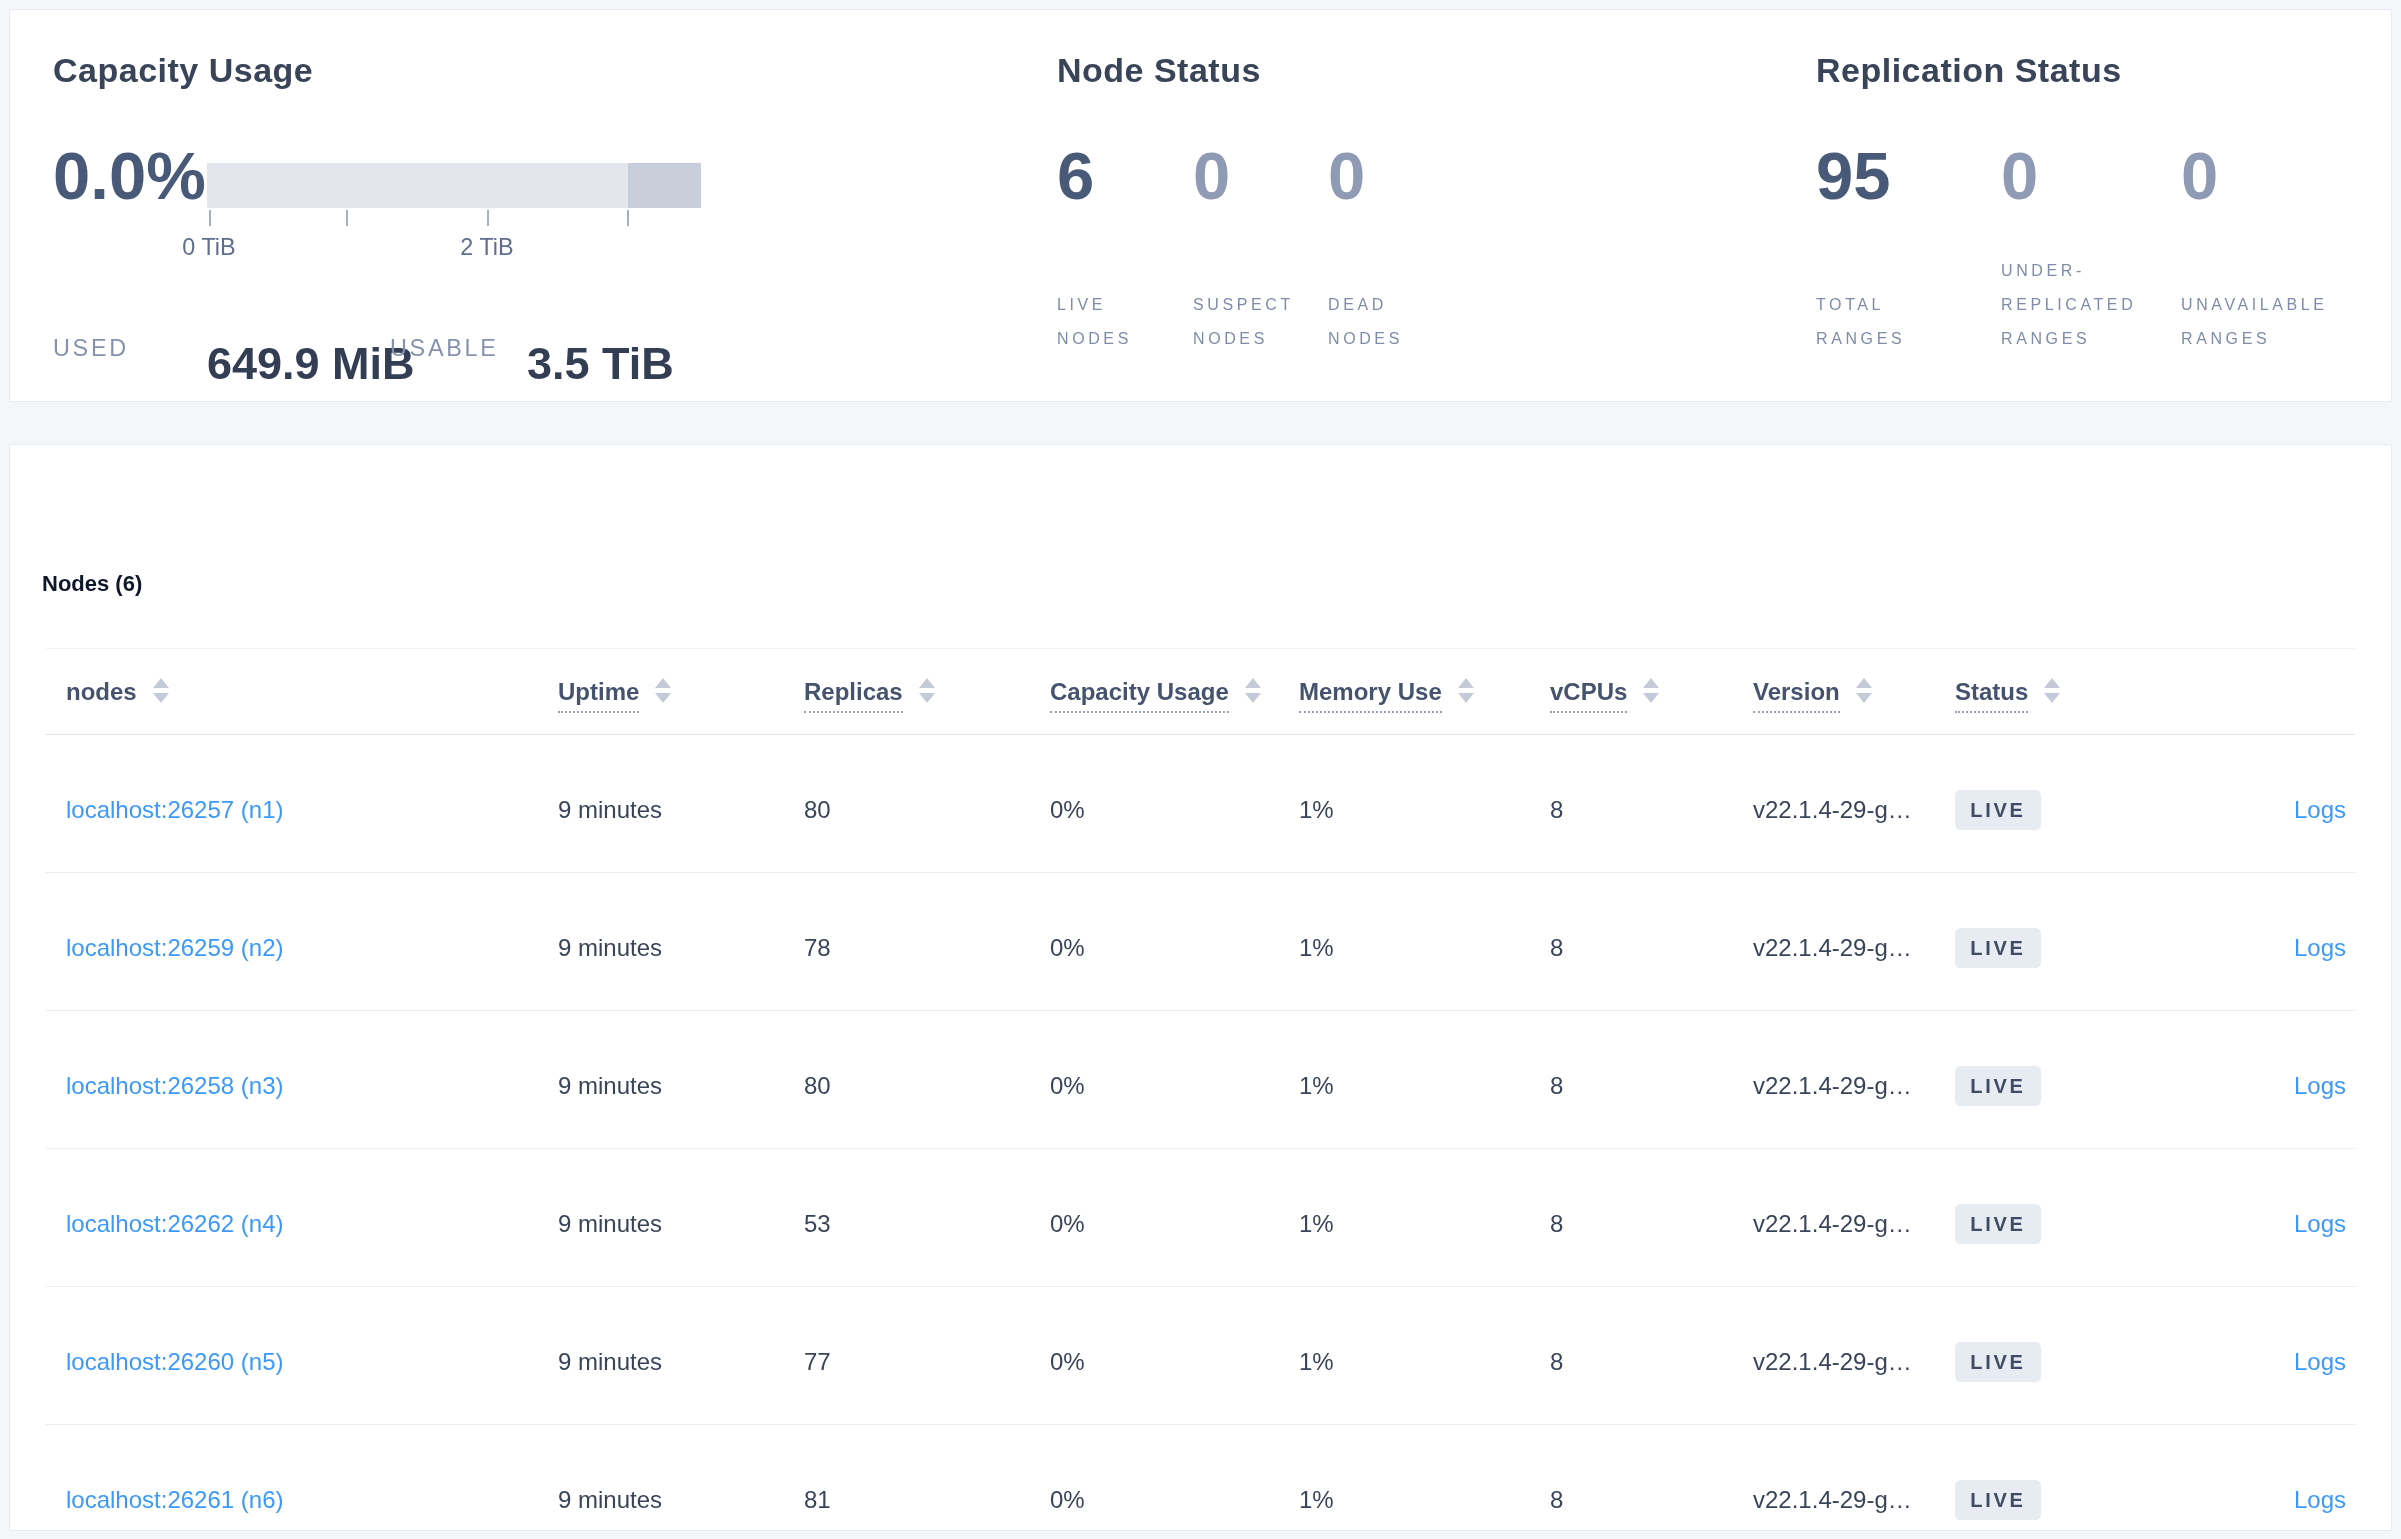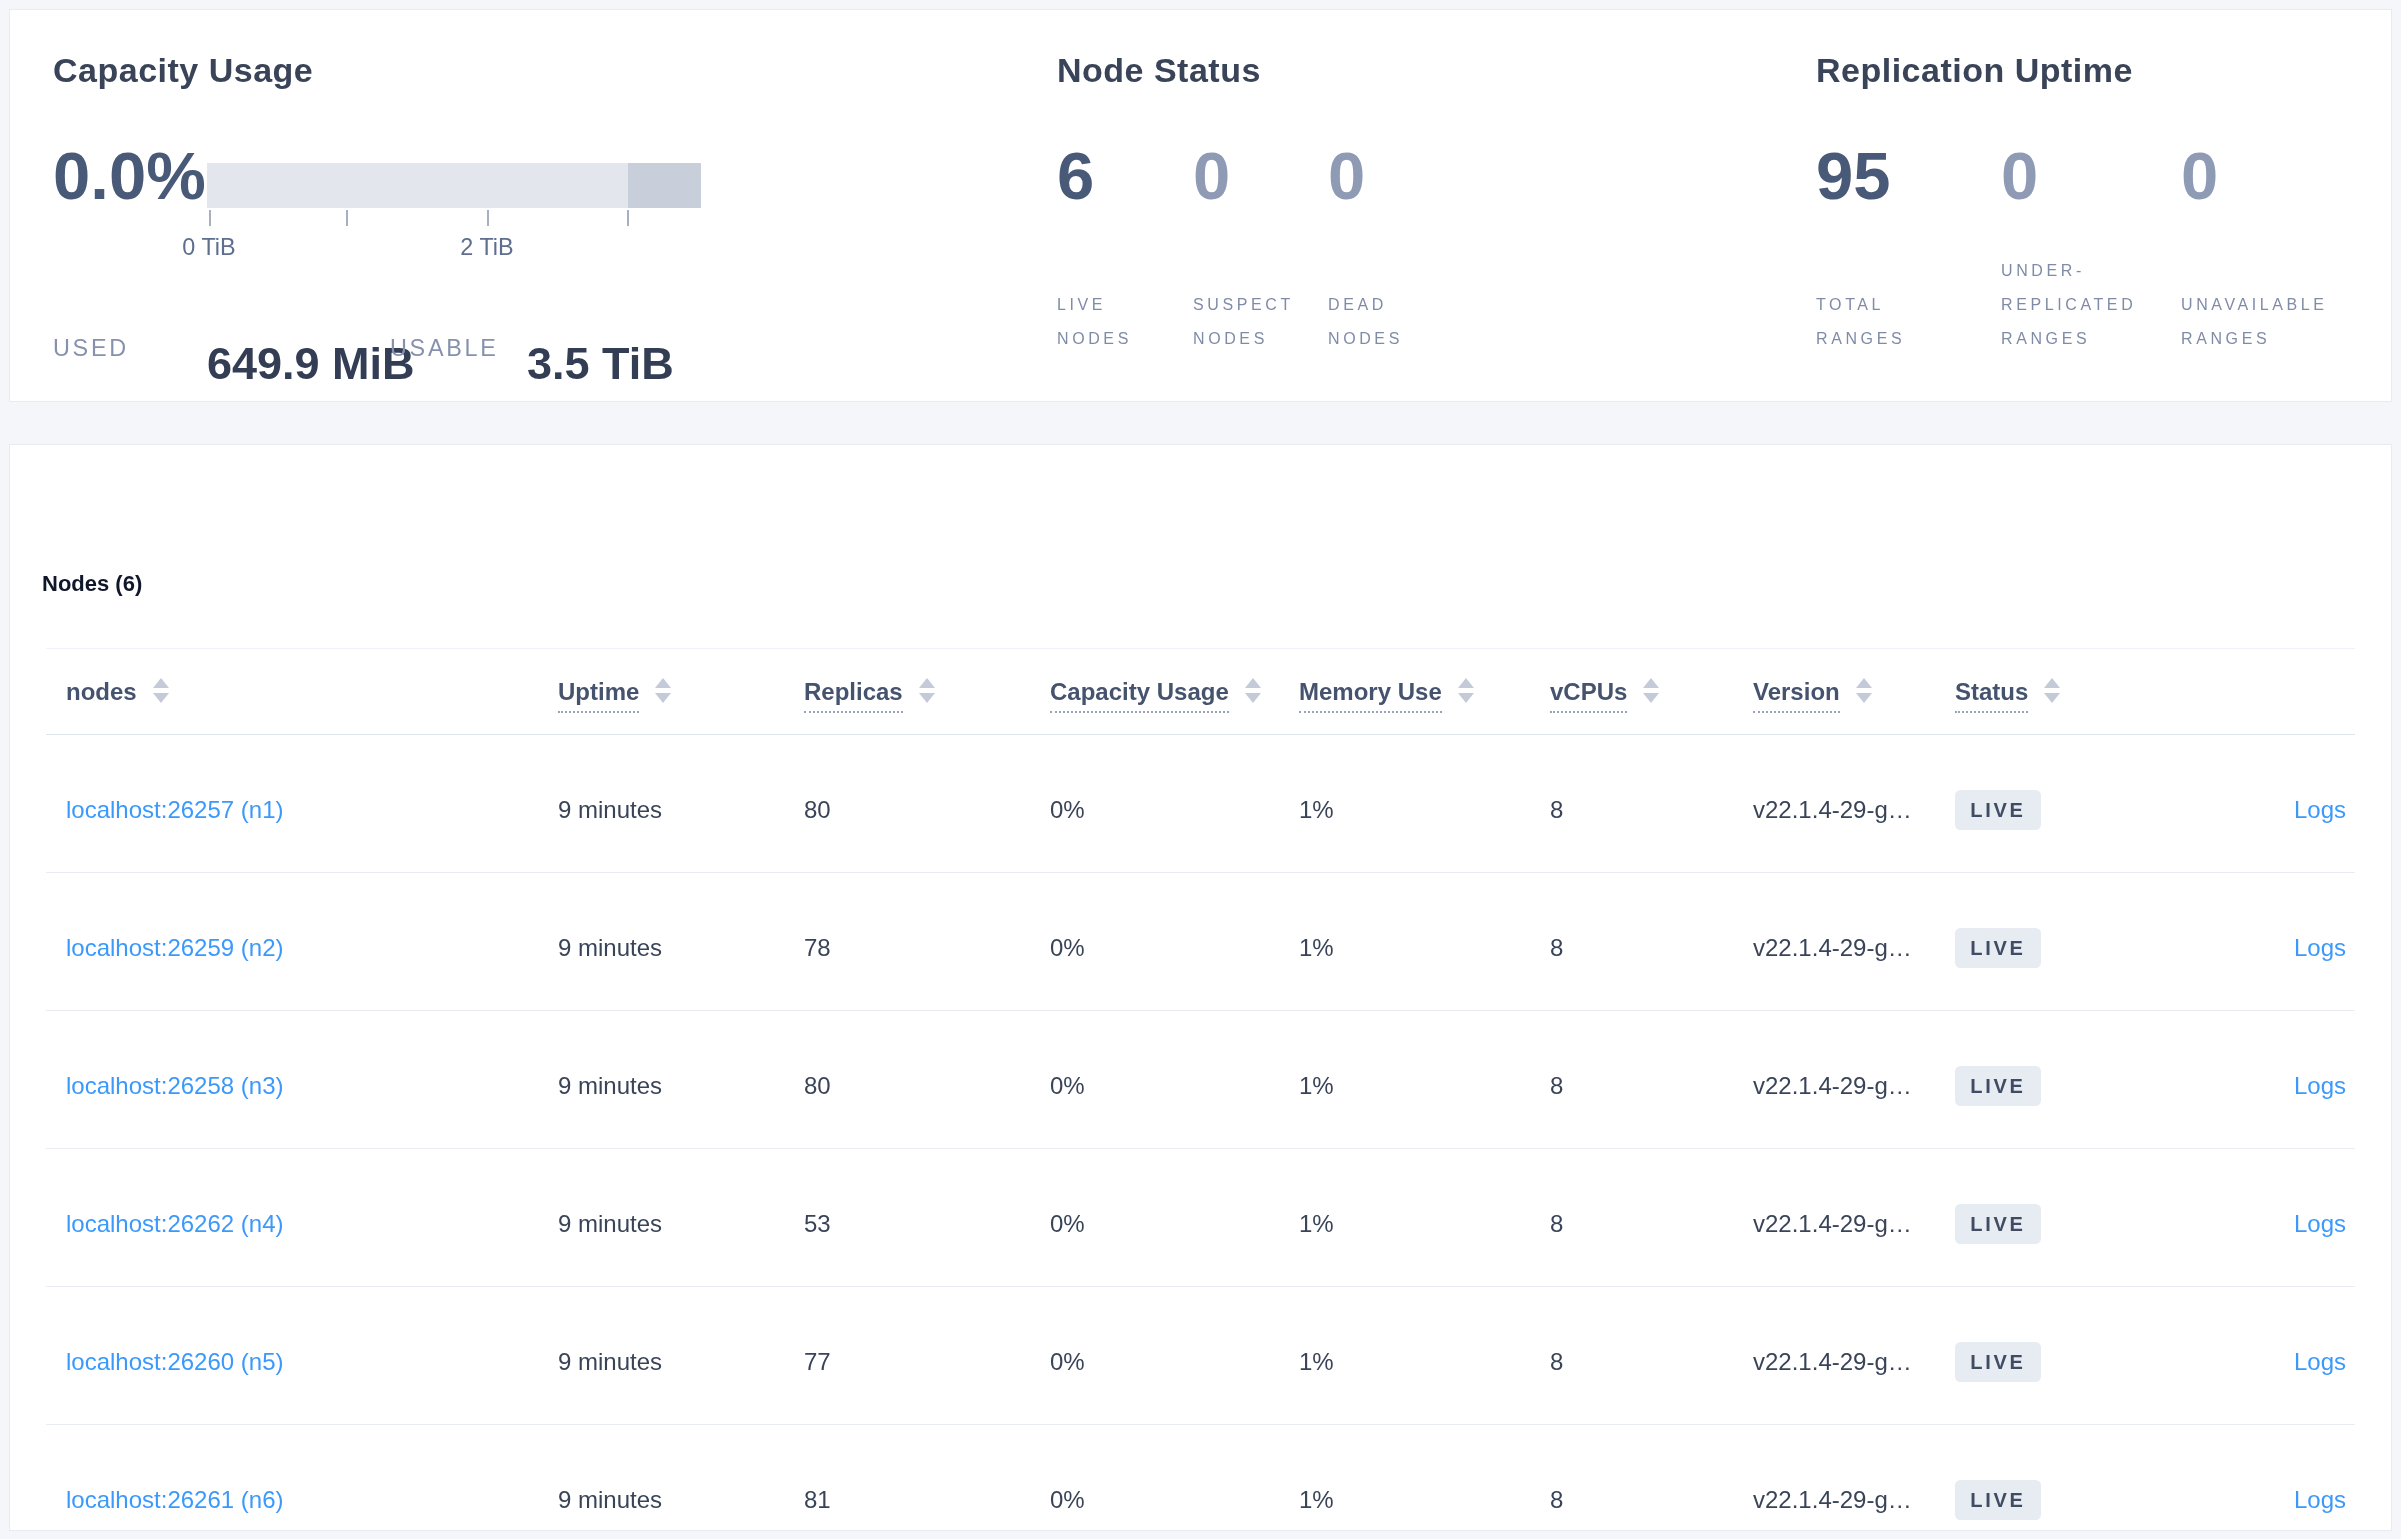--- a/index.html
+++ b/index.html
@@ -152,21 +152,21 @@
   <div class="bignum" id="ns-v0">6</div>
   <div class="bignum dim" id="ns-v1">0</div>
   <div class="bignum dim" id="ns-v2">0</div>
   <div class="statlabel" id="ns-l0">LIVE
 NODES</div>
   <div class="statlabel" id="ns-l1">SUSPECT
 NODES</div>
   <div class="statlabel" id="ns-l2">DEAD
 NODES</div>
 
-  <div class="sec-title" id="repl-title">Replication Uptime</div>
+  <div class="sec-title" id="repl-title">Replication Status</div>
   <div class="bignum" id="rs-v0">95</div>
   <div class="bignum dim" id="rs-v1">0</div>
   <div class="bignum dim" id="rs-v2">0</div>
   <div class="statlabel" id="rs-l0">TOTAL
 RANGES</div>
   <div class="statlabel" id="rs-l1">UNDER-
 REPLICATED
 RANGES</div>
   <div class="statlabel" id="rs-l2">UNAVAILABLE
 RANGES</div>

